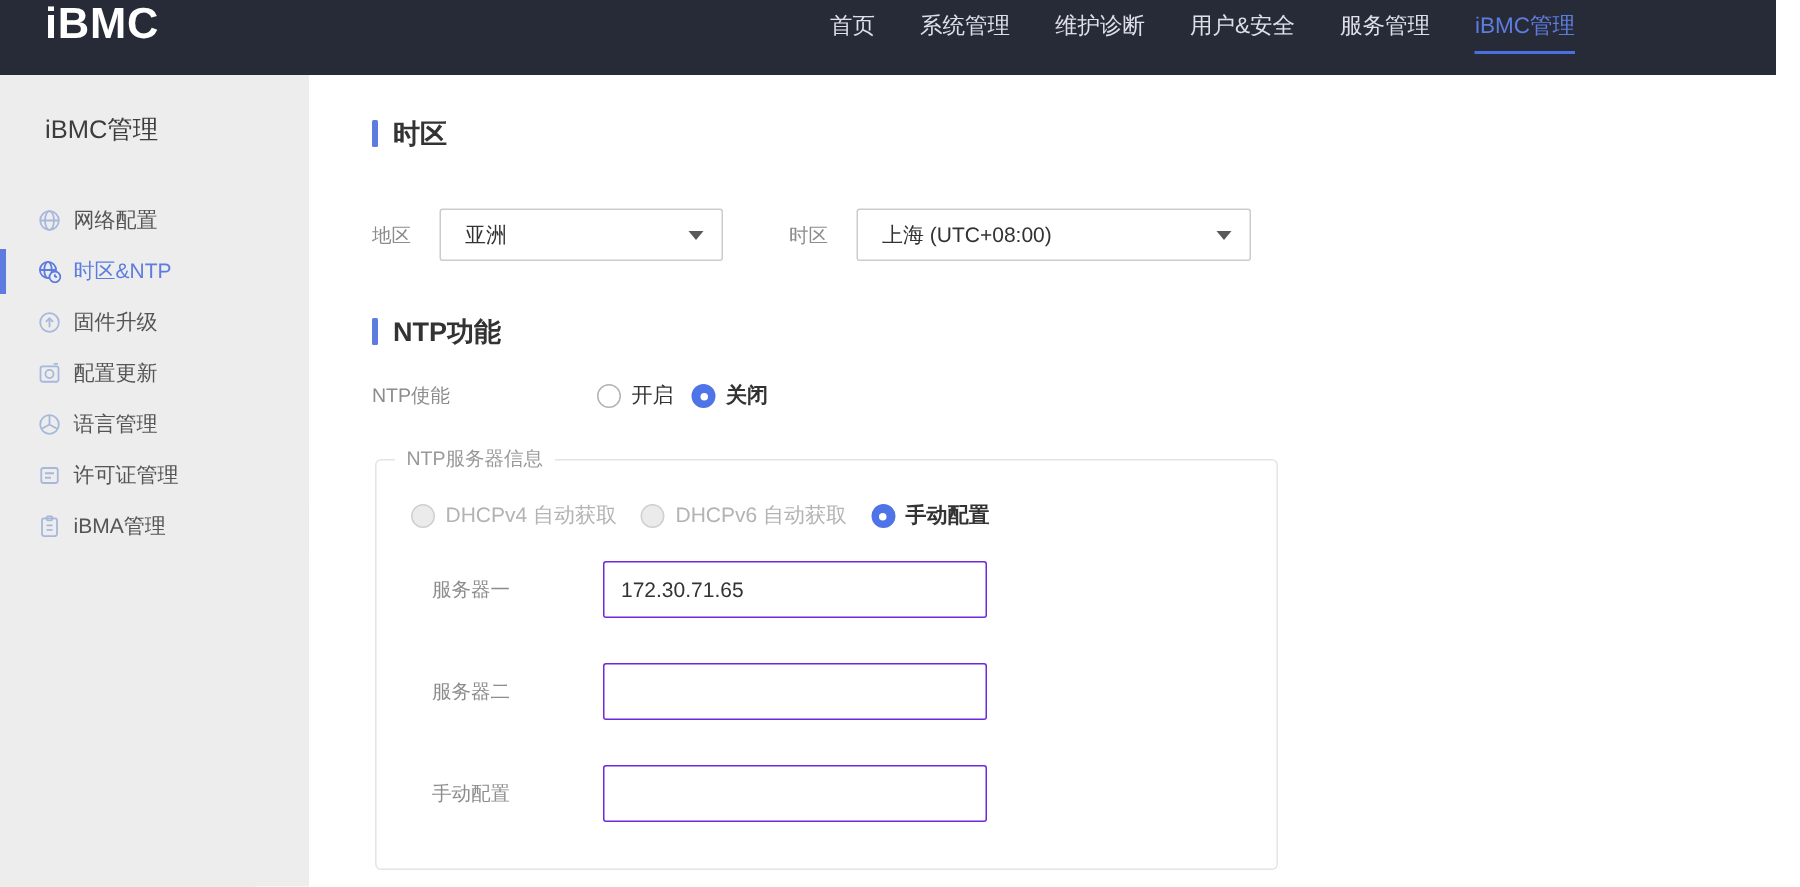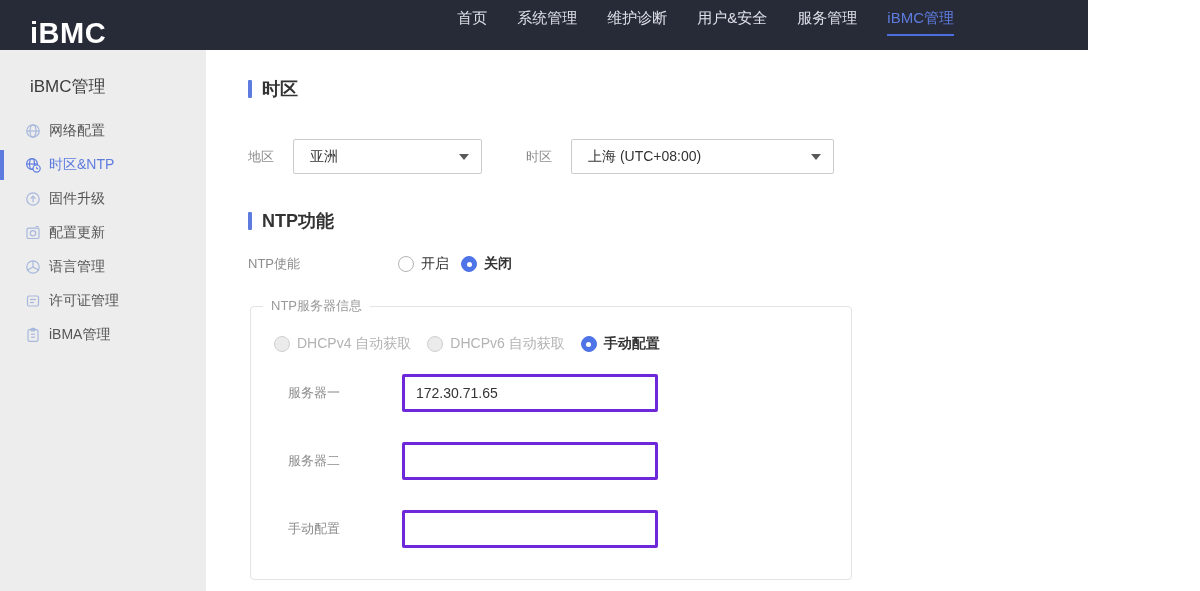--- a/index.html
+++ b/index.html
@@ -1,36 +1,36 @@
 <!DOCTYPE html>
 <html><head>
 <meta charset="utf-8">
 <style>
   * { margin:0; padding:0; box-sizing:border-box; }
   html,body { width:1200px; height:591px; overflow:hidden;
     font-family:"Liberation Sans","DejaVu Sans",sans-serif; background:#fff; }
 
   
-  .topbar { position:absolute; left:0; top:0; width:1088px; height:50px;
-    background:#272b37; display:flex; align-items:flex-end; }
+  .topbar { position:absolute; left:0; top:0; width:1184px; height:50px;
+    background:#272b37; display:flex; align-items:flex-start; }
   .logo { color:#fff; font-size:29px; font-weight:700; letter-spacing:0.5px;
     margin-left:30px; }
   .topnav { position:absolute; right:134px; top:0; height:50px;
     display:flex; align-items:flex-start; gap:30px; padding-top:7px; }
   .nav-item { color:#dde0e8; font-size:15px; line-height:22px; cursor:pointer;
     position:relative; padding-bottom:12px; text-decoration:none; display:block; }
   .nav-item.active { color:#5e7ce0; }
   .nav-item.active::after { content:""; position:absolute; left:0; right:0;
     bottom:5px; height:2px; background:#4d6ede; }
 
   
   .sidebar { position:absolute; left:0; top:50px; width:206px; height:541px;
     background:#ededed; }
   .side-title { padding:25px 0 0 30px; font-size:17px; color:#3c3c3c; }
-  .side-menu { margin-top:16px; }
+  .side-menu { margin-top:32px; }
   .side-item { position:relative; height:34px; display:flex; align-items:center;
     padding-left:25px; cursor:pointer; color:#555; font-size:14px; }
   .side-item .icon { width:16px; height:16px; color:#a7b8dc; margin-right:8px;
     flex:0 0 16px; }
   .side-item.active { color:#5e7ce0; }
   .side-item.active .icon { color:#5e7ce0; }
   .side-item.active::before { content:""; position:absolute; left:0; top:2px;
     bottom:2px; width:4px; background:#5e7ce0; }
   .icon svg { width:16px; height:16px; display:block; }
 
@@ -75,21 +75,21 @@
   .radio-item.dis .radio-label { color:#b3b3b3; }
 
   fieldset.server-box { margin-top:24px; margin-left:2px; width:602px; height:283px;
     border:1px solid #e4e4e4; border-radius:4px; padding:0; }
   fieldset.server-box legend { margin-left:12px; padding:0 8px; font-size:13px;
     color:#999; }
   .mode-row { margin:20px 0 0 23px; display:flex; align-items:center; gap:16px; }
   .server-row { margin:30px 0 0 37px; display:flex; align-items:center; }
   .server-row.first { margin-top:21px; }
   .server-row .f-label { margin-left:0; width:114px; }
-  .server-input { width:256px; height:38px; border:3px solid #6d28d9; border-radius:2px;
+  .server-input { width:256px; height:38px; border:1px solid #6d28d9; border-radius:2px;
     font-size:14px; color:#333; padding:0 11px;
     font-family:"Liberation Sans","DejaVu Sans",sans-serif; outline:none; }
 </style>
 </head>
 <body>
 
 <div class="topbar">
   <div class="logo">iBMC</div>
   <div class="topnav">
     <a class="nav-item">首页</a>

